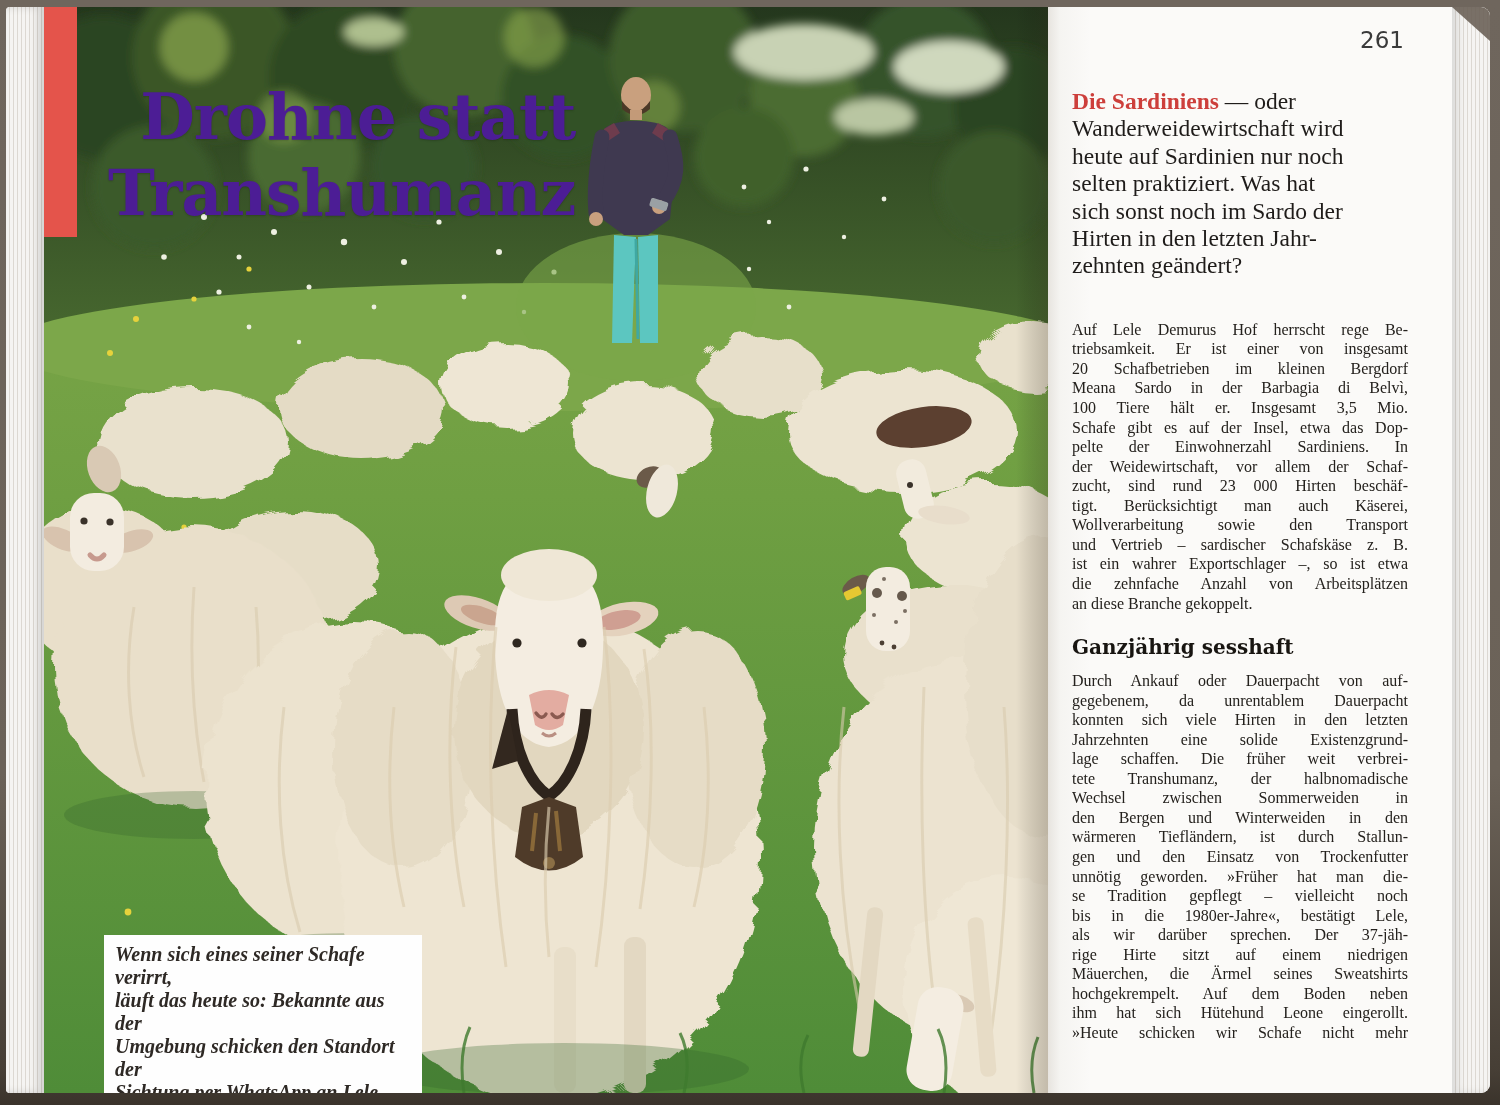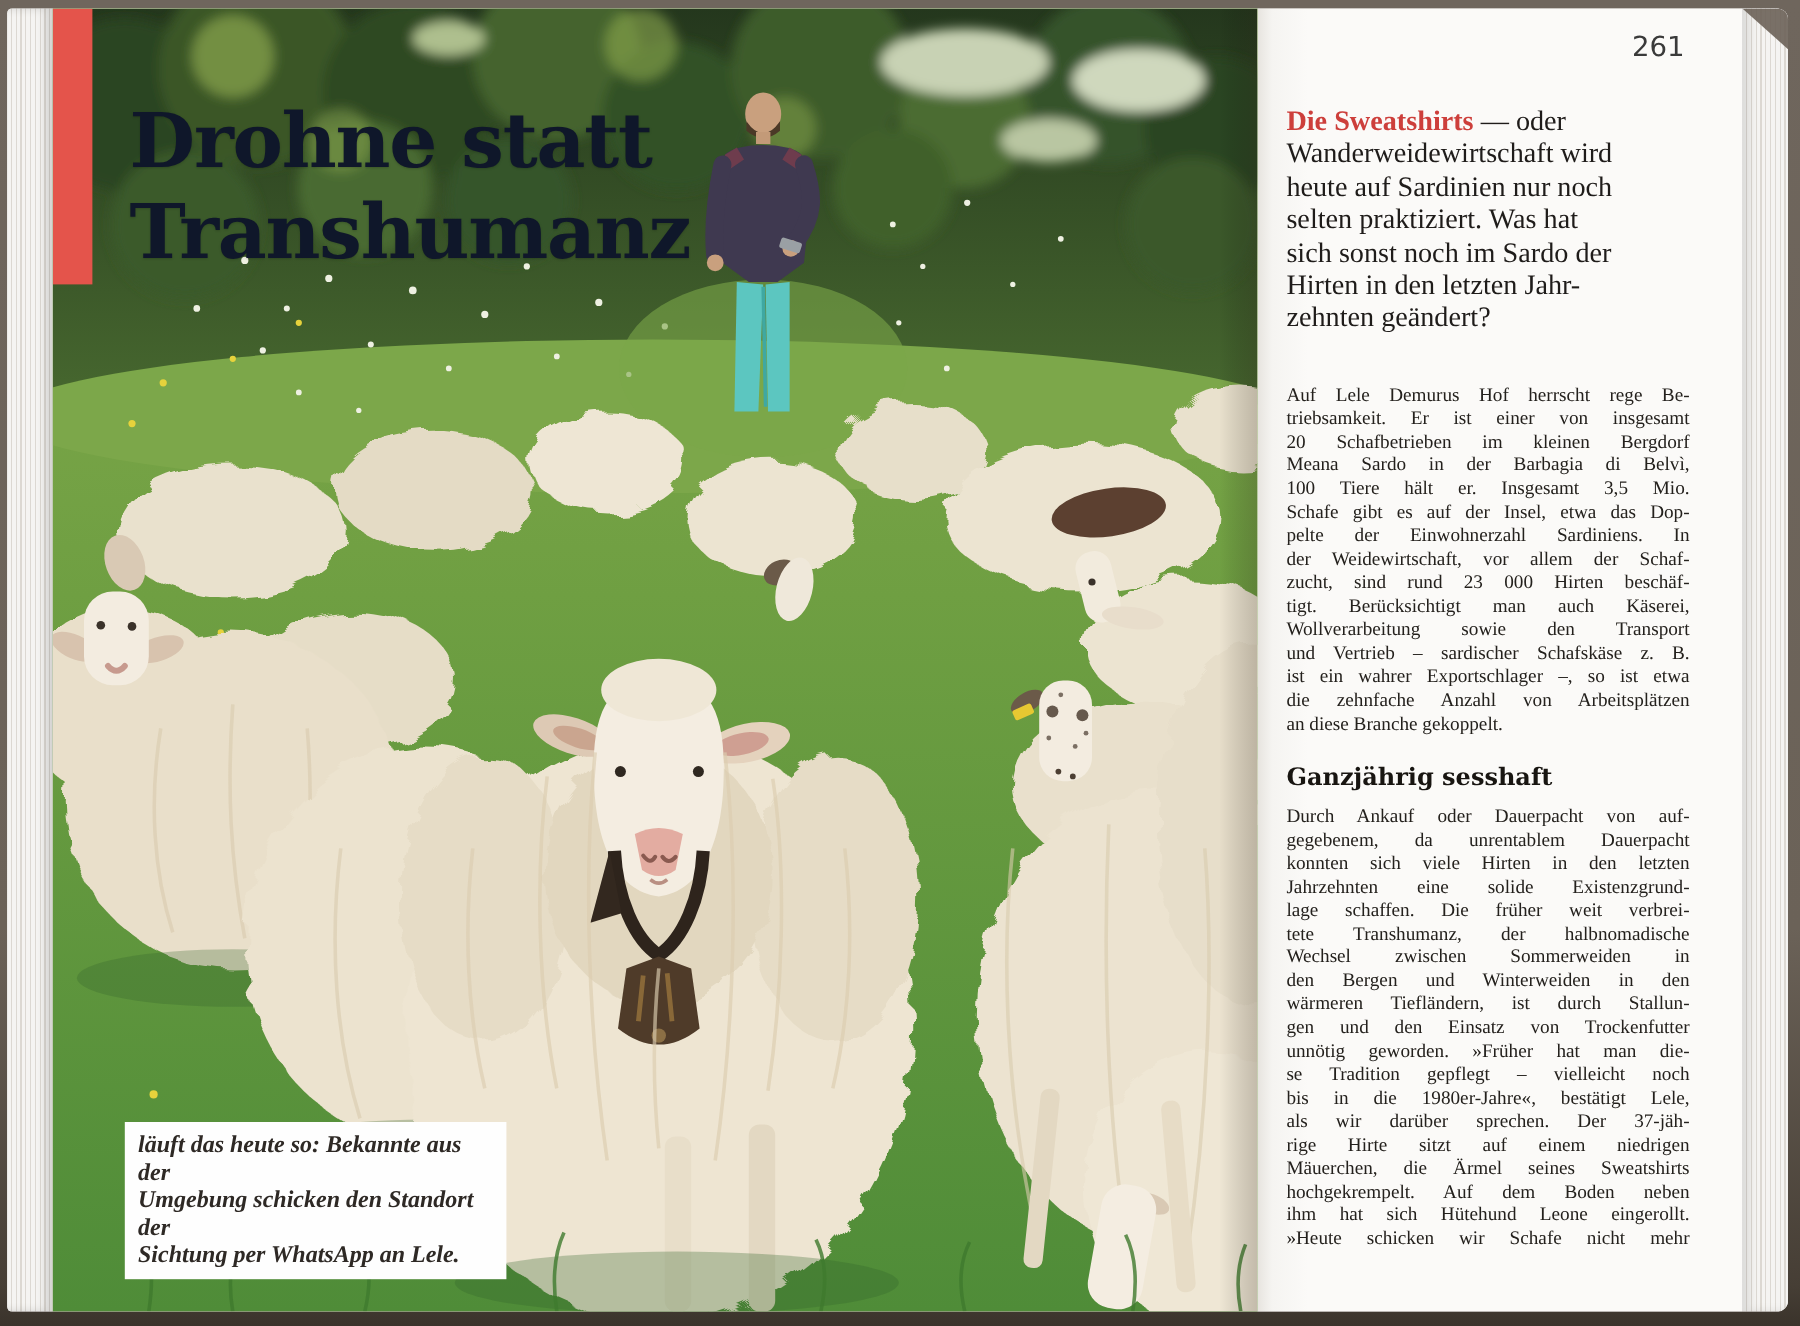--- a/index.html
+++ b/index.html
@@ -15,23 +15,23 @@
   .edges{position:absolute;top:0;bottom:0;width:38px;
          background:repeating-linear-gradient(90deg,#f5f4f2 0 3px,#dcd8d2 3px 4px);}
   .edges.left{left:0;box-shadow:inset -6px 0 8px rgba(0,0,0,.14);}
   .edges.right{right:0;box-shadow:inset 6px 0 8px rgba(0,0,0,.10);}
   .edges.right::before{content:"";position:absolute;top:0;left:0;right:0;height:34px;
          background:var(--frame);clip-path:polygon(0 0,100% 0,100% 100%);opacity:.9;}
   
   .page-left{position:absolute;left:38px;top:0;width:1004px;height:1086px;overflow:hidden;background:#6f9f42;}
   .page-left svg{position:absolute;left:0;top:0;width:1004px;height:1086px;display:block;}
   .accent-bar{position:absolute;left:0;top:0;width:33px;height:230px;background:var(--accent);}
-  .title{position:absolute;left:64px;top:72px;margin:0;color:#0f172a;
+  .title{position:absolute;left:64px;top:72px;margin:0;color:#4c1d95;
          font-family:"DejaVu Serif",serif;font-weight:700;font-size:63px;line-height:76px;letter-spacing:-1px;
-         text-shadow:0 1px 2px rgba(0,0,0,.18);}
+         text-shadow:0 1px 2px rgba(0,0,0,.18);text-align:right;}
   .caption-box{position:absolute;left:60px;top:928px;width:296px;background:#fefefe;
          padding:8px 11px;font-style:italic;font-weight:700;font-size:20px;line-height:23px;color:#2e2925;}
   
   .page-right{position:absolute;left:1042px;right:38px;top:0;bottom:0;
          background:linear-gradient(90deg,#e7e4df 0,#f5f4f1 12px,var(--paper) 42px);}
   .pagenum{position:absolute;top:20px;left:312px;font-family:"DejaVu Sans","Liberation Sans",sans-serif;
          font-weight:400;font-size:23px;color:#3a3a3a;}
   .col{position:absolute;left:24px;top:0;width:336px;color:var(--ink);}
   .lead{margin-top:81px;font-size:23.5px;line-height:27.4px;color:#1f1c1a;}
   .lead .red{color:var(--lead-red);font-weight:700;}
@@ -298,31 +298,32 @@
         </g>
         <rect x="972" y="0" width="32" height="1086" fill="url(#gGutter)"></rect>
       </svg>
 
       <div class="accent-bar"></div>
       <h1 class="title">
           <div class="title-line">Drohne statt</div>
           <div class="title-line">Transhumanz</div>
         </h1>
       <figcaption class="caption-box">
+          <div class="cap-line">Wenn sich eines seiner Schafe verirrt,</div>
           <div class="cap-line">läuft das heute so: Bekannte aus der</div>
           <div class="cap-line">Umgebung schicken den Standort der</div>
           <div class="cap-line">Sichtung per WhatsApp an Lele.</div>
         </figcaption>
     </section>
 
     <section class="page-right">
       <div class="pagenum">261</div>
       <div class="col">
         <div class="lead">
-          <div class="lead-first"><span class="red">Die Sweatshirts</span><span> — oder</span></div>
+          <div class="lead-first"><span class="red">Die Sardiniens</span><span> — oder</span></div>
           <div class="lead-rest">
               <div class="lead-line">Wanderweidewirtschaft wird</div>
               <div class="lead-line">heute auf Sardinien nur noch</div>
               <div class="lead-line">selten praktiziert. Was hat</div>
               <div class="lead-line">sich sonst noch im Sardo der</div>
               <div class="lead-line">Hirten in den letzten Jahr-</div>
               <div class="lead-line">zehnten geändert?</div>
             </div>
         </div>
         <div class="para1">

